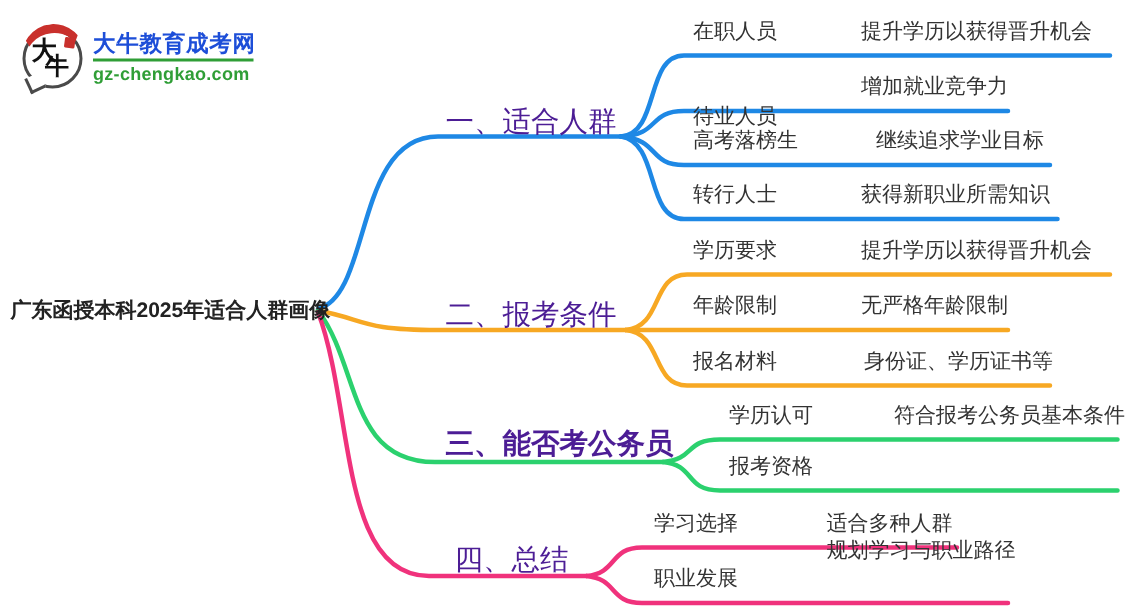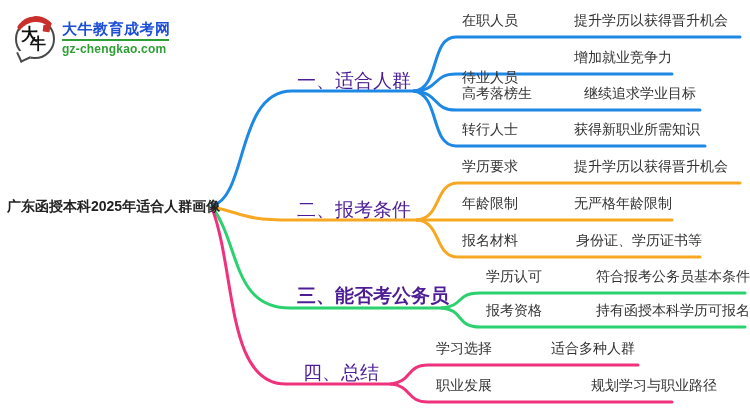--- a/index.html
+++ b/index.html
@@ -106,21 +106,20 @@
   <div class="node child-label" style="left:462px;top:195px;">年龄限制</div>
   <div class="node child-desc" style="left:574px;top:195px;">无严格年龄限制</div>
 
   <div class="node child-label" style="left:462px;top:232px;">报名材料</div>
   <div class="node child-desc" style="left:576px;top:232px;">身份证、学历证书等</div>
 
   <div class="node child-label" style="left:486px;top:268px;">学历认可</div>
   <div class="node child-desc" style="left:596px;top:268px;">符合报考公务员基本条件</div>
 
   <div class="node child-label" style="left:486px;top:302px;text-align:right;">报考资格</div>
-  <div class="node child-desc" style="left:596px;top:302px;">持有函授本科学历可报名</div>
 
   <div class="node child-label" style="left:436px;top:340px;">学习选择</div>
   <div class="node child-desc" style="left:551px;top:340px;">适合多种人群</div>
 
   <div class="node child-label" style="left:436px;top:377px;">职业发展</div>
-  <div class="node child-desc" style="left:551px;top:377px;margin-left:40px;">规划学习与职业路径</div>
+  <div class="node child-desc" style="left:551px;top:358px;">规划学习与职业路径</div>
 
 </div>
 
 </body></html>

